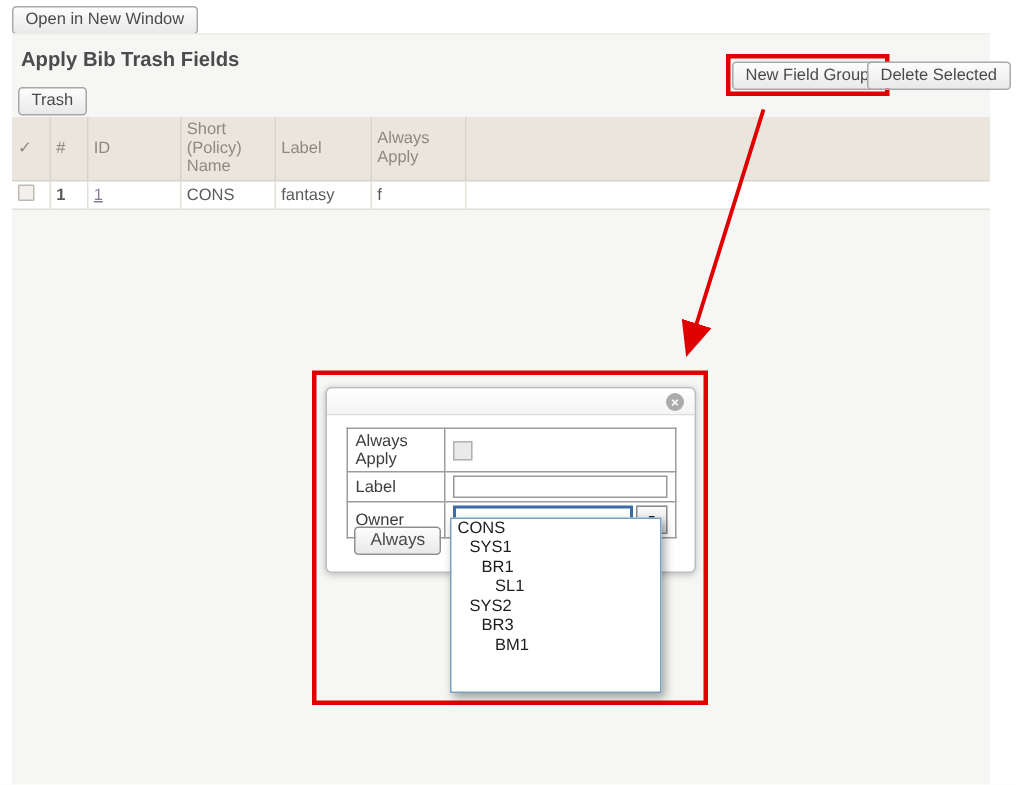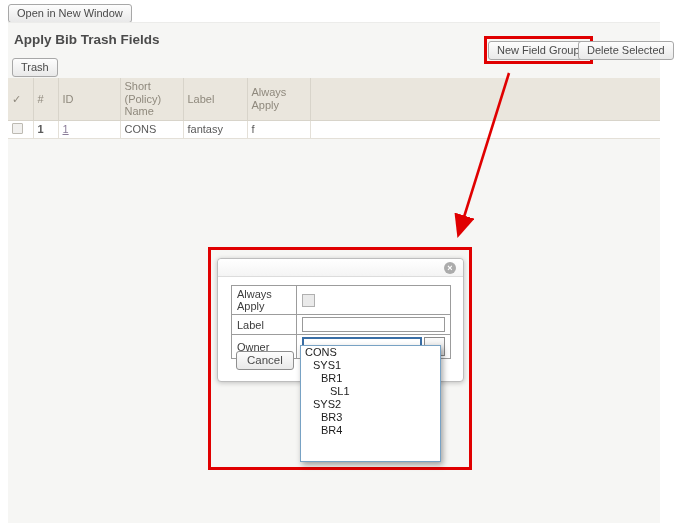--- a/index.html
+++ b/index.html
@@ -169,26 +169,26 @@
         <td>
           <span class="combo">
             <input class="combo-input" type="text" value="" style="">
             <span class="combo-arrow">▼</span>
           </span>
         </td>
       </tr>
     </tbody>
       </table>
 
-    <button class="btn cancel-btn">Cancel</button>
+    <button class="btn cancel-btn">Always</button>
   </div>
 
   <div class="dropdown-list">
     <div class="dd-item ind-0">CONS</div>
     <div class="dd-item ind-1">SYS1</div>
     <div class="dd-item ind-2">BR1</div>
     <div class="dd-item ind-3">SL1</div>
     <div class="dd-item ind-1">SYS2</div>
     <div class="dd-item ind-2">BR3</div>
-    <div class="dd-item ind-2">BR4</div>
+    <div class="dd-item ind-3">BM1</div>
   </div>
 
 </div>
 
 </body></html>

